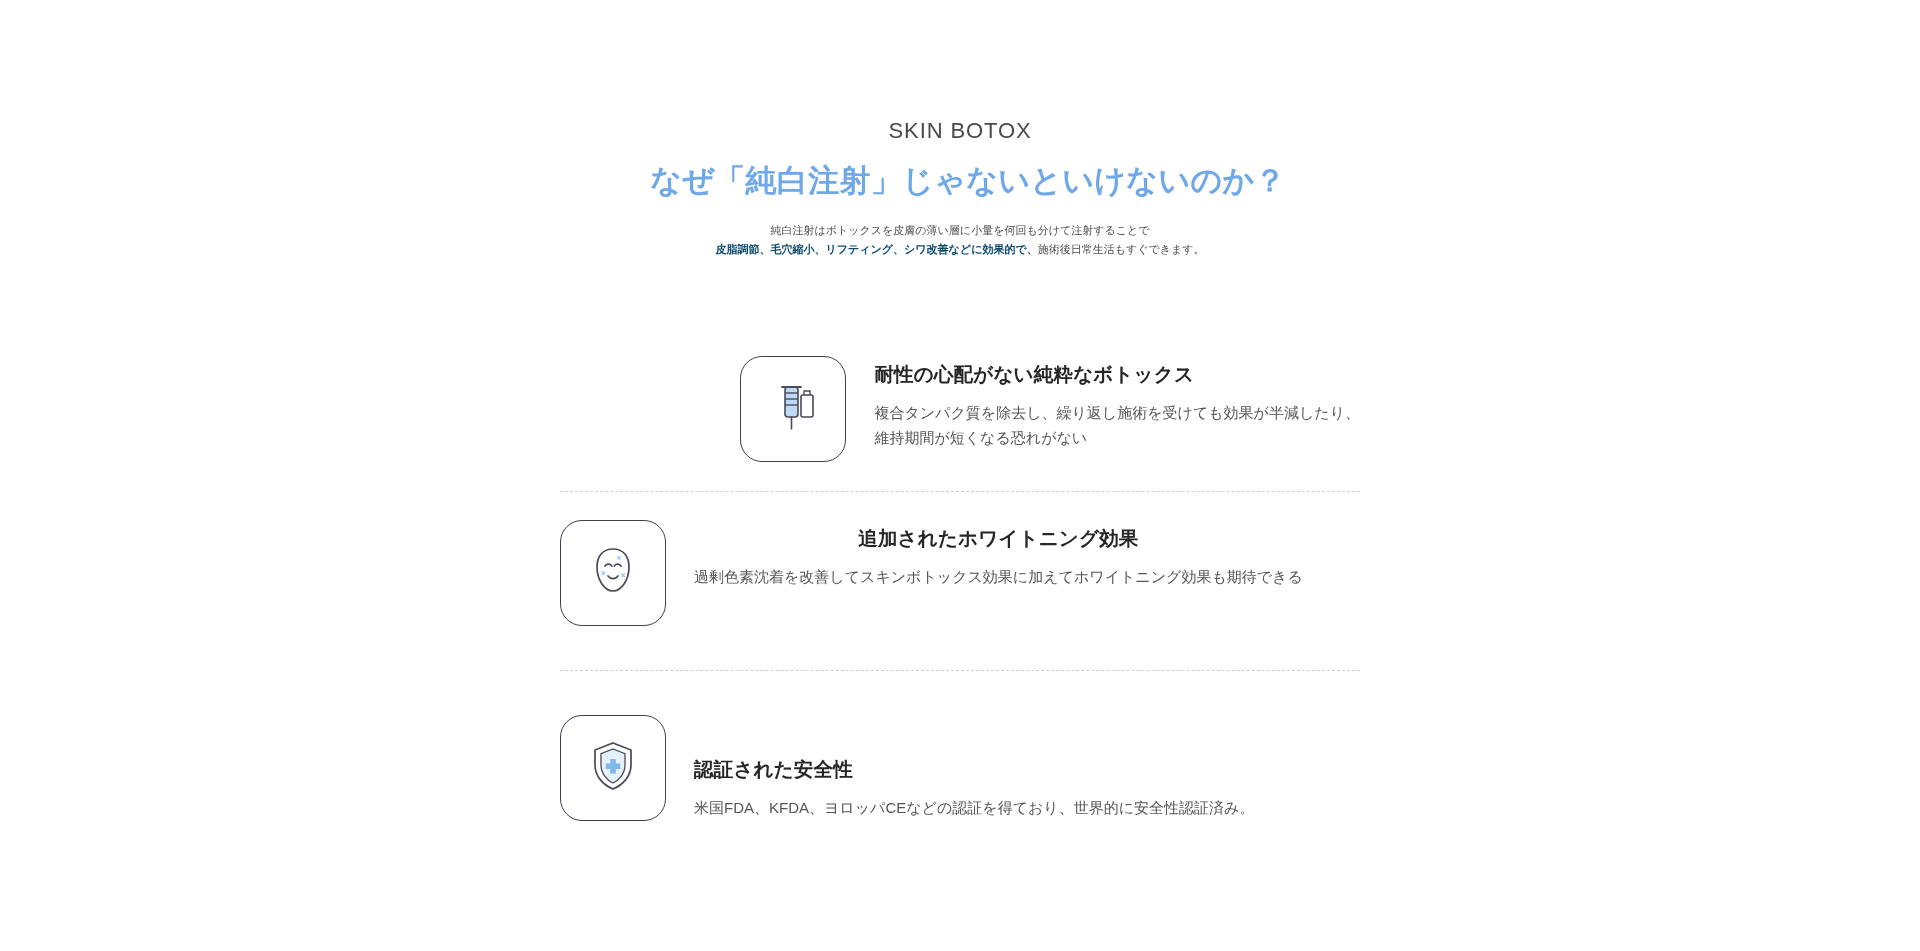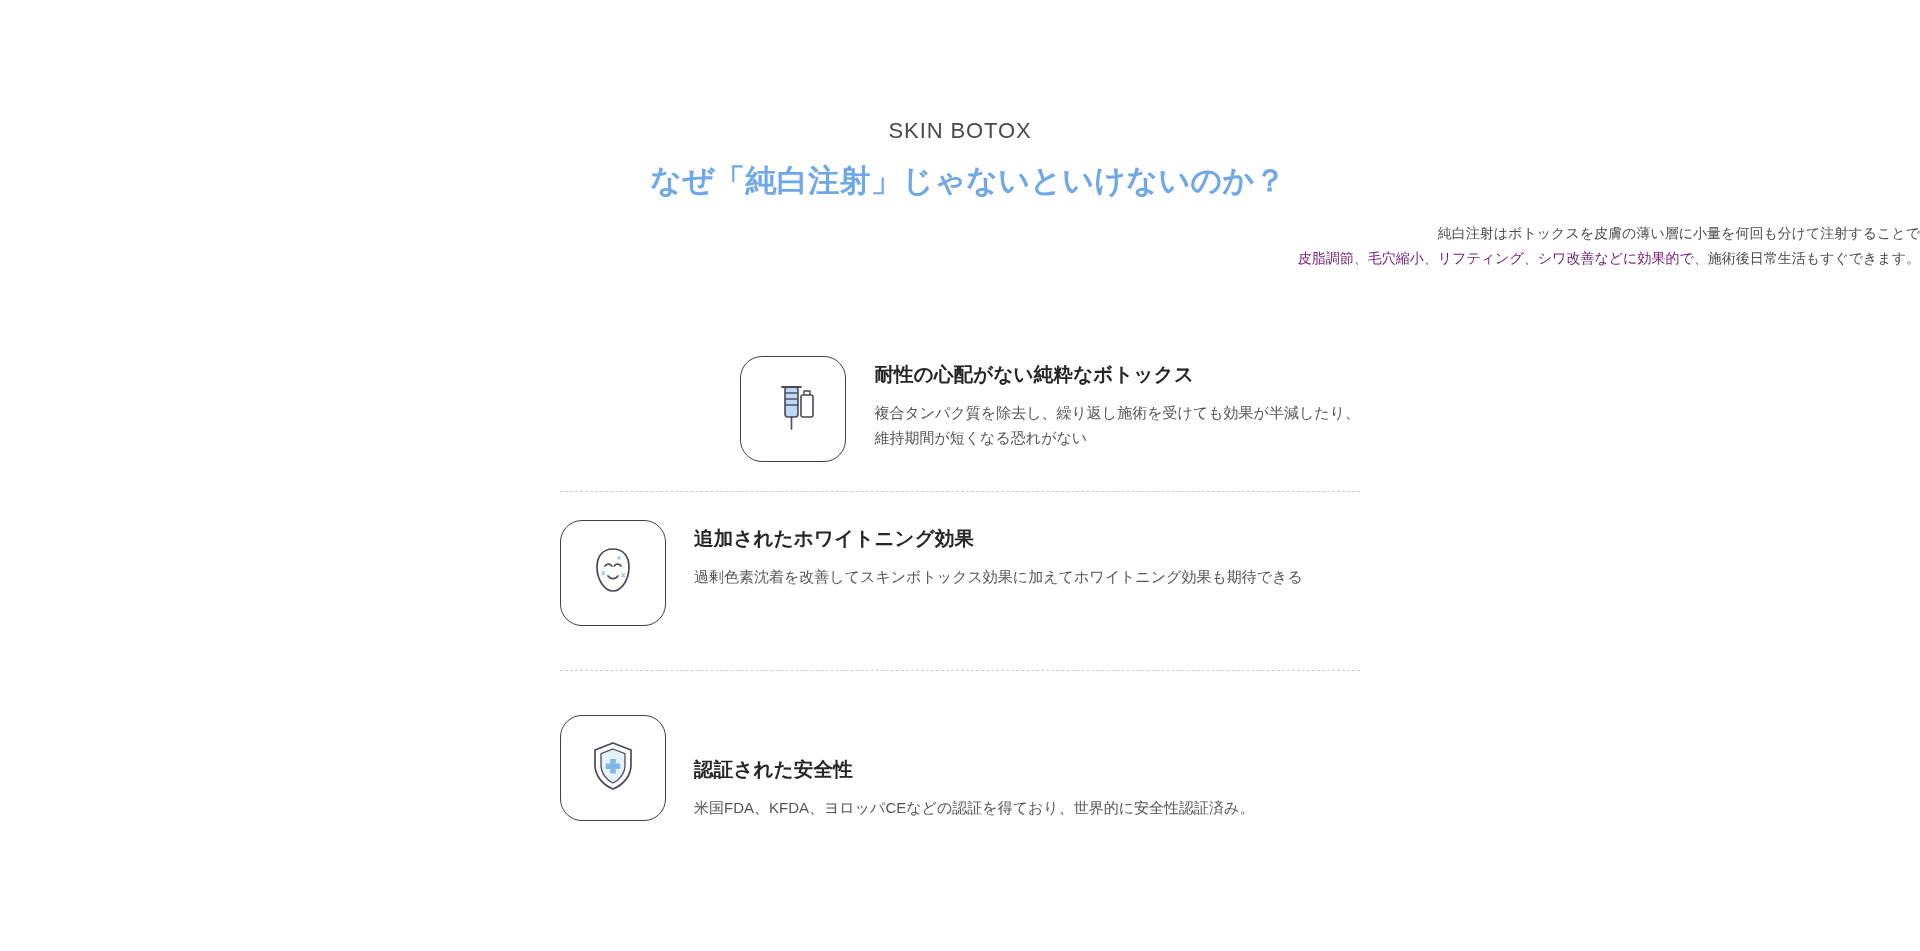--- a/index.html
+++ b/index.html
@@ -41,45 +41,44 @@
     margin-top: 18px;
     font-size: 31px;
     font-weight: 700;
     color: #6ea8e8;
     letter-spacing: 0.01em;
     line-height: 1.25;
     padding-left: 16px;
   }
   .lede {
     margin-top: 20px;
-    font-size: 14px;
+    font-size: 11px;
     line-height: 1.75;
     color: #4c4c4c;
     font-weight: 400;
-    text-align: right;
   }
   .lede .strong {
-    font-weight: 400;
-    color: #701a75;
+    font-weight: 700;
+    color: #0c4a6e;
   }
 
   
   .features {
     position: absolute;
     top: 348px;
     left: 560px;
     width: 800px;
   }
   .feature {
     display: flex;
     align-items: flex-start;
     box-sizing: border-box;
   }
   .feature-row-1 { height: 143px; padding-top: 8px; justify-content: flex-end; }
-  .feature-row-2 { height: 178px; padding-top: 28px; }
+  .feature-row-2 { height: 178px; padding-top: 28px; text-align: center; }
   .feature-row-3 { height: 150px; padding-top: 28px; align-items: flex-end; }
 
   .divider {
     height: 0;
     border-top: 1px dashed #cfcfcf;
     width: 800px;
   }
 
   .icon-box {
     flex: 0 0 auto;

